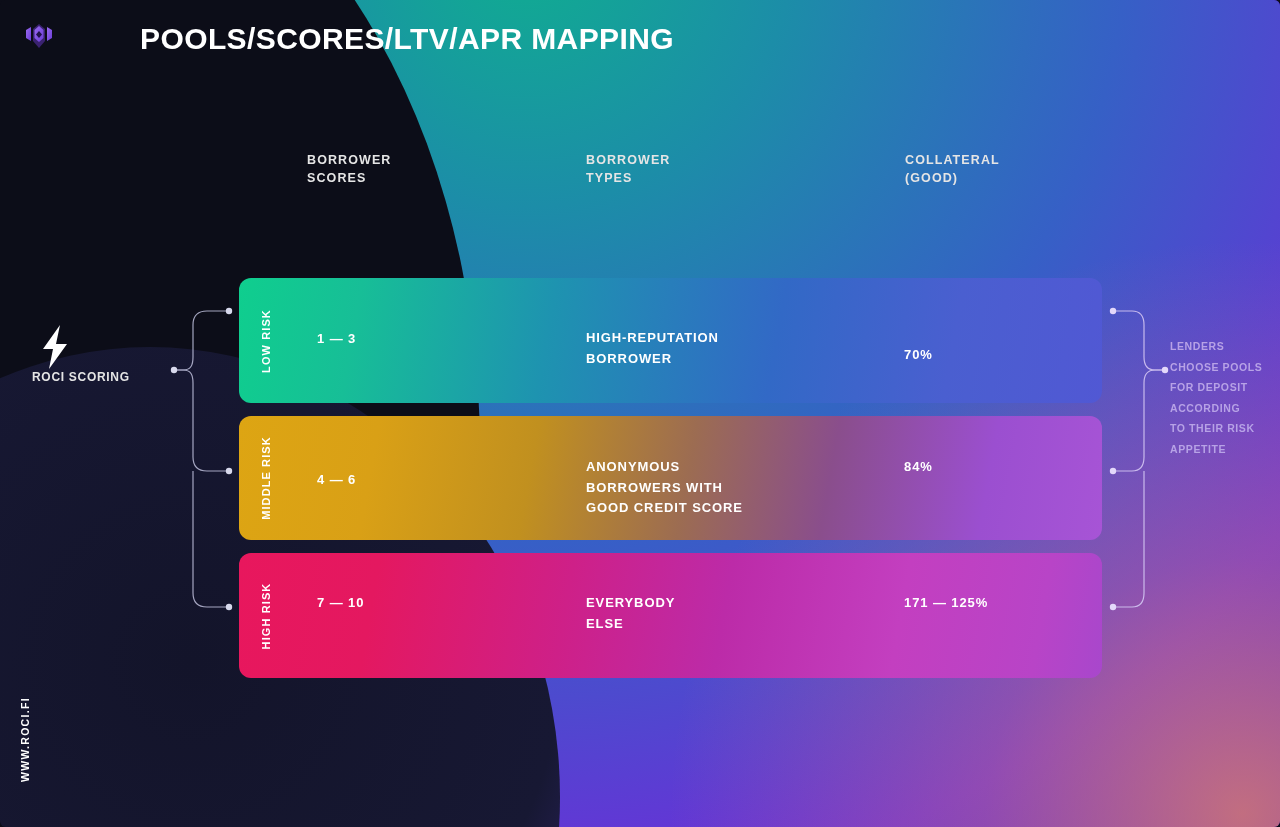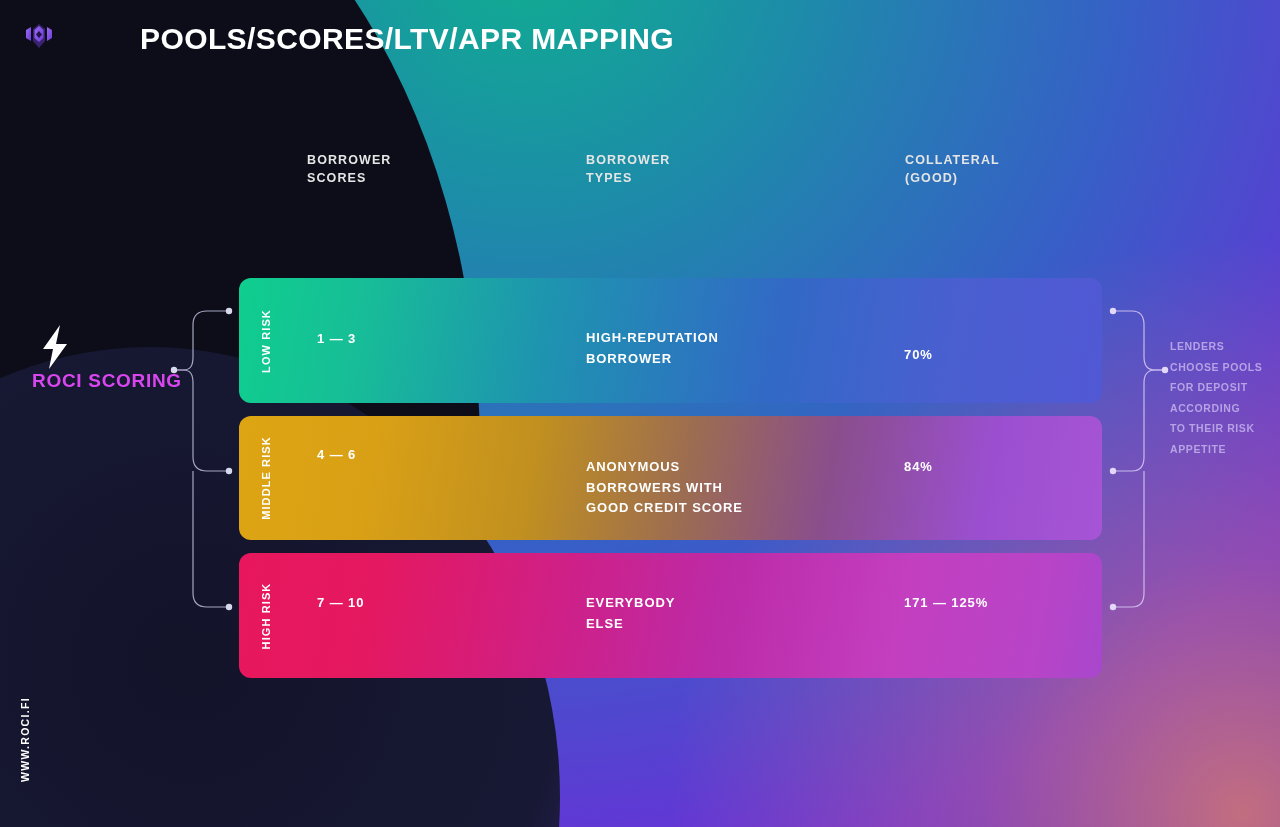--- a/index.html
+++ b/index.html
@@ -9,20 +9,21 @@
     background:#0C0D18;
     font-family:"Liberation Sans", sans-serif;
     overflow:hidden;
   }
 
   #stage {
     position:relative;
     width:1280px; height:827px;
     background:#0C0D18;
     overflow:hidden;
+    border-radius:6px;
   }
 
   
   .bg-layer { position:absolute; inset:0; overflow:hidden; pointer-events:none; }
 
   .blob-main {
     position:absolute;
     left:258px; top:-330px;
     width:1330px; height:1330px;
     border-radius:50%;
@@ -89,23 +90,23 @@
   }
   .col-head.c1 { left:307px; top:151px; }
   .col-head.c2 { left:586px; top:151px; }
   .col-head.c3 { left:905px; top:151px; }
 
   
   .bolt-icon { position:absolute; left:40px; top:325px; width:30px; height:44px; }
 
   .roci-title {
     position:absolute; left:32px; top:370px;
-    font-size:19px; font-weight:bold;
+    font-size:12px; font-weight:bold;
     letter-spacing:0.7px;
-    color:#d946ef;
+    color:#e5e5e5;
     white-space:nowrap;
   }
   .roci-desc {
     position:absolute; left:32px; top:405px;
     width:160px;
     font-size:11px; font-weight:bold;
     letter-spacing:0.6px;
     line-height:20.6px;
     color:#8B8CB4;
     white-space:pre-line;
@@ -173,21 +174,21 @@
     white-space:pre-line;
   }
   .cell.score { left:78px; }
   .cell.type  { left:347px; }
   .cell.coll  { left:665px; }
 
   .r1 .cell { top:50px; }
   .r1 .cell.score { top:51px; }
   .r1 .cell.coll  { top:51px;margin-top:16px; }
   .r2 .cell { top:41px; }
-  .r2 .cell.score { top:29px; }
+  .r2 .cell.score { top:54px; }
   .r2 .cell.coll  { top:41px; }
   .r3 .cell { top:40px; }
   .r3 .cell.score { top:40px; }
   .r3 .cell.coll  { top:40px; }
 </style>
 </head>
 <body>
 
 <div id="stage">
 

